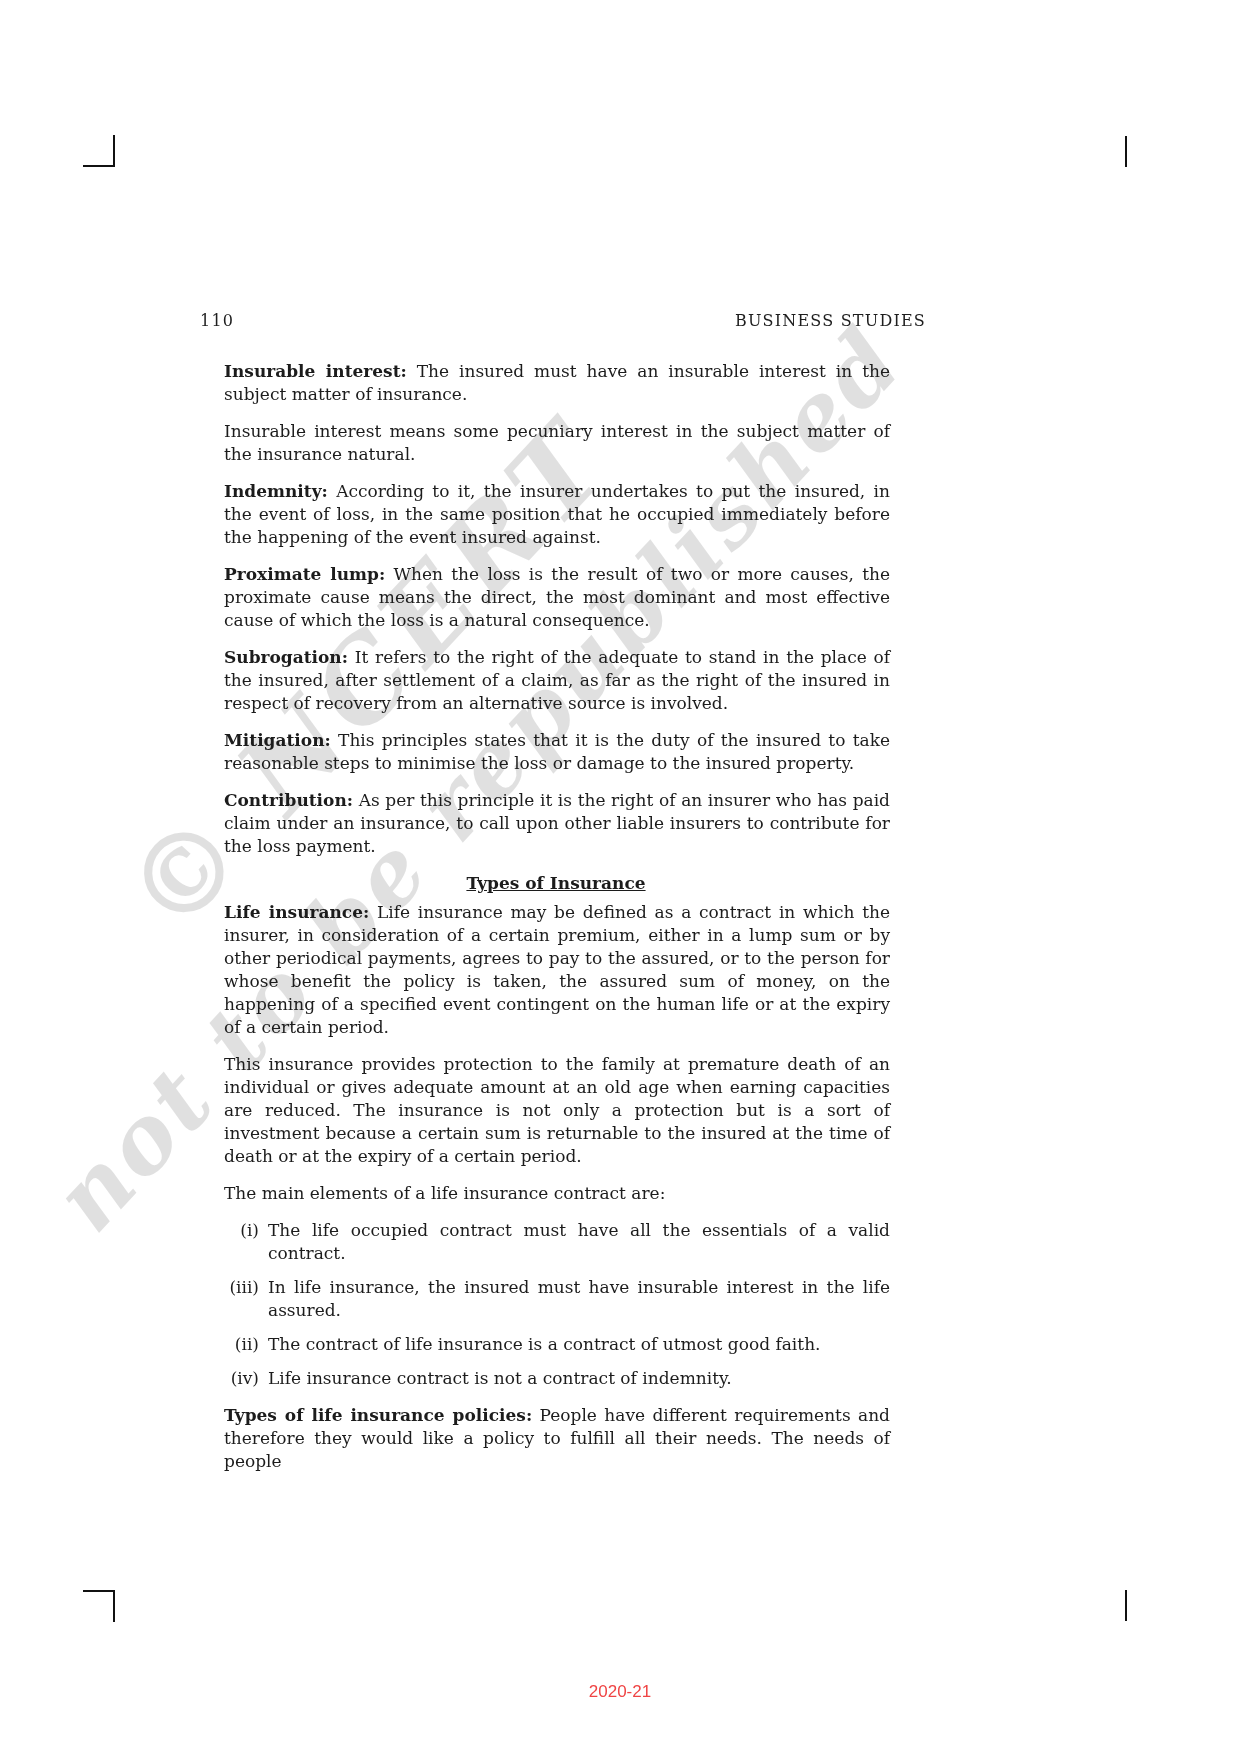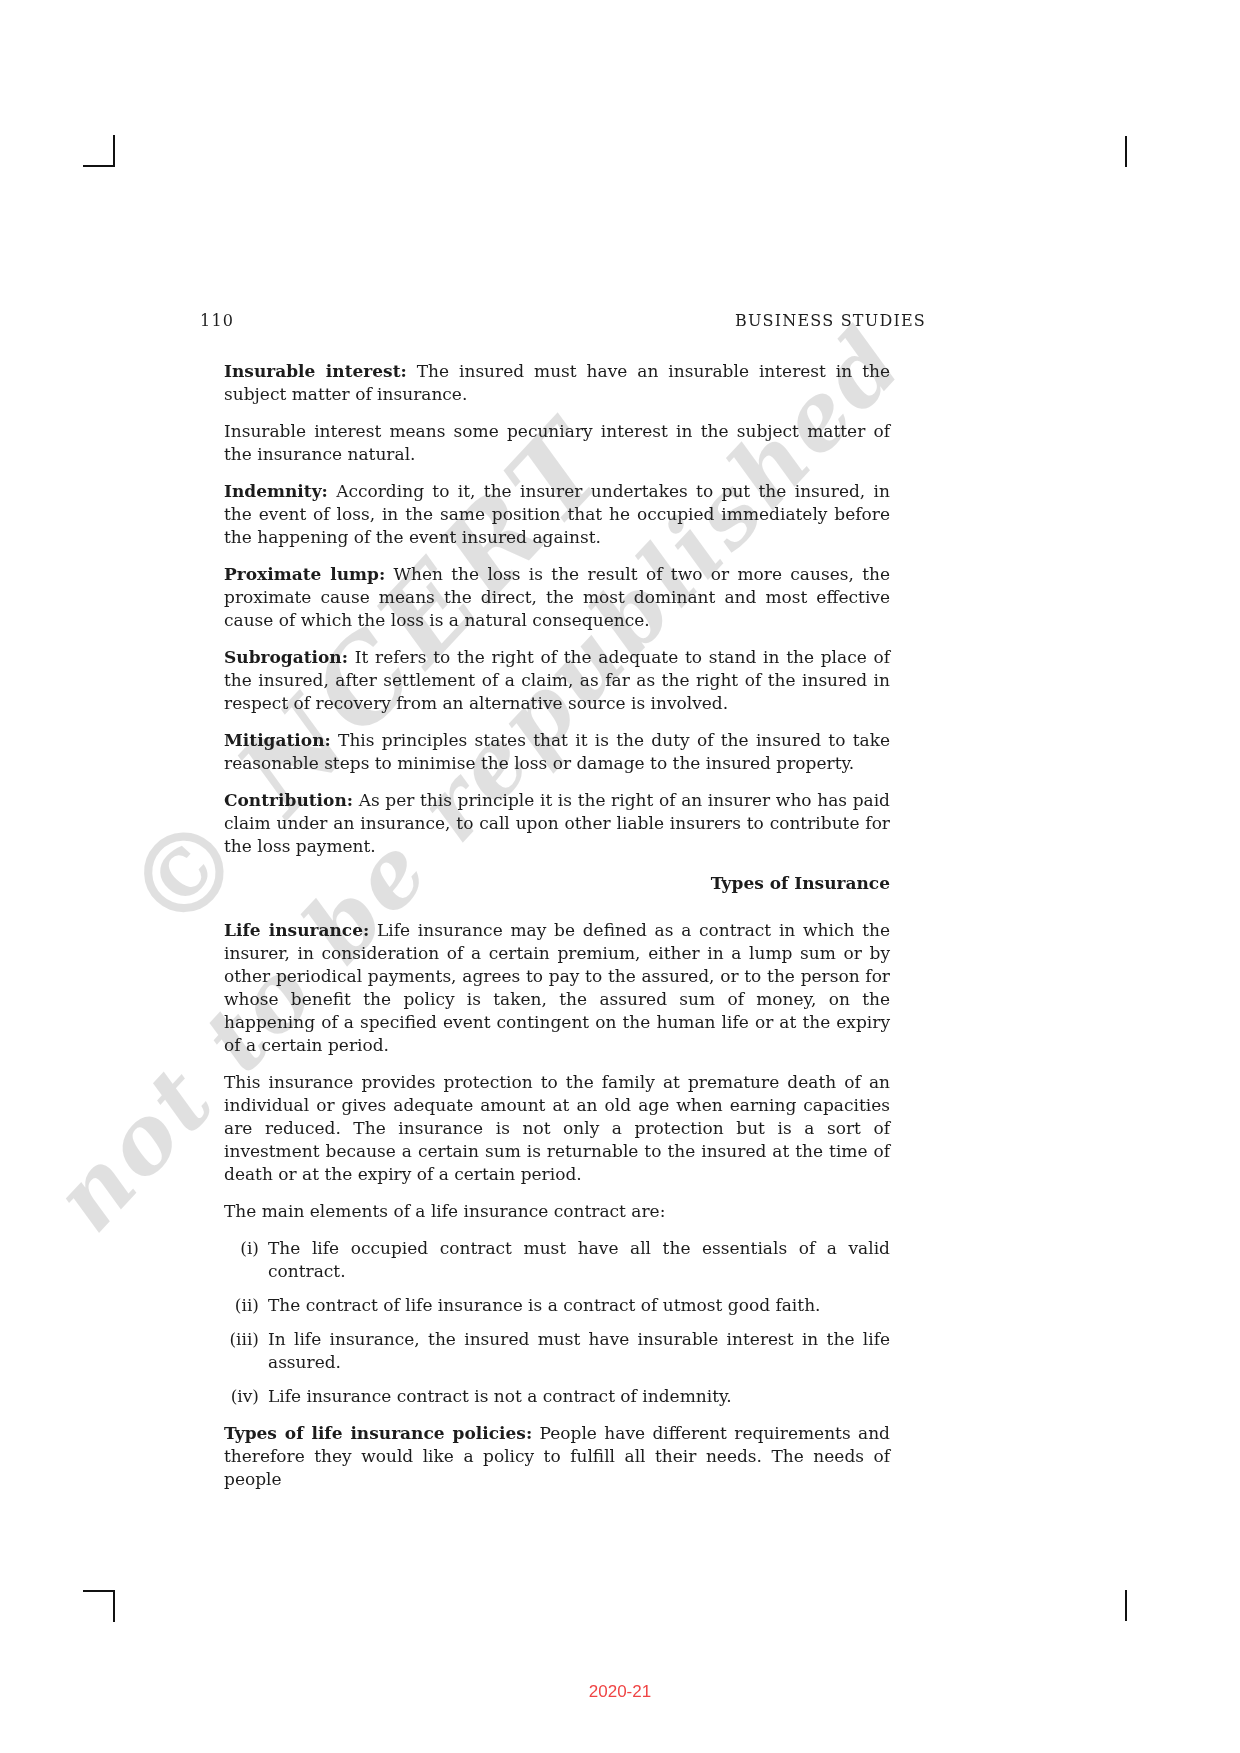--- a/index.html
+++ b/index.html
@@ -43,21 +43,21 @@
   .watermark .wm-line2 { font-size: 92px;  line-height: 150px; letter-spacing: 4px; }
 
   
   .content {
     position: absolute; left: 222px; top: 360px; width: 668px;
     font-size: 17px; line-height: 23px;
     text-align: justify;
     z-index: 2;
   }
   .content p { margin: 0 0 14px 2px; }
-  .content p.heading { font-weight: bold; text-align: right; margin: 2px 0 24px 0; }
+  .content p.heading { font-weight: bold; text-align: center; margin: 2px 0 6px 0; text-decoration: underline; }
   .lead { font-weight: bold; }
 
   .list { margin: 0 0 14px 0; }
   .list-item { display: flex; margin: 0 0 11px 0; }
   .list-item .marker { flex: none; width: 37px; text-align: right; padding-right: 9px; }
   .list-item .li-text { flex: 1; text-align: justify; }
 
   
   .footer {
     position: absolute; left: 0; top: 1682px; width: 1240px;
@@ -109,26 +109,26 @@
     <p><span>This insurance provides protection to the family at premature death of an individual or gives adequate amount at an old age when earning capacities are reduced. The insurance is not only a protection but is a sort of investment because a certain sum is returnable to the insured at the time of death or at the expiry of a certain period.</span></p>
 
     <p><span>The main elements of a life insurance contract are:</span></p>
 
     <div class="list">
       <div class="list-item">
         <span class="marker">(i)</span>
         <span class="li-text">The life occupied contract must have all the essentials of a valid contract.</span>
       </div>
       <div class="list-item">
+        <span class="marker">(iii)</span>
+        <span class="li-text">In life insurance, the insured must have insurable interest in the life assured.</span>
+      </div>
+      <div class="list-item">
         <span class="marker">(ii)</span>
         <span class="li-text">The contract of life insurance is a contract of utmost good faith.</span>
-      </div>
-      <div class="list-item">
-        <span class="marker">(iii)</span>
-        <span class="li-text">In life insurance, the insured must have insurable interest in the life assured.</span>
       </div>
       <div class="list-item">
         <span class="marker">(iv)</span>
         <span class="li-text">Life insurance contract is not a contract of indemnity.</span>
       </div>
     </div>
 
     <p><strong class="lead">Types of life insurance policies:</strong> <span>People have different requirements and therefore they would like a policy to fulfill all their needs. The needs of people</span></p>
 
   </div>

